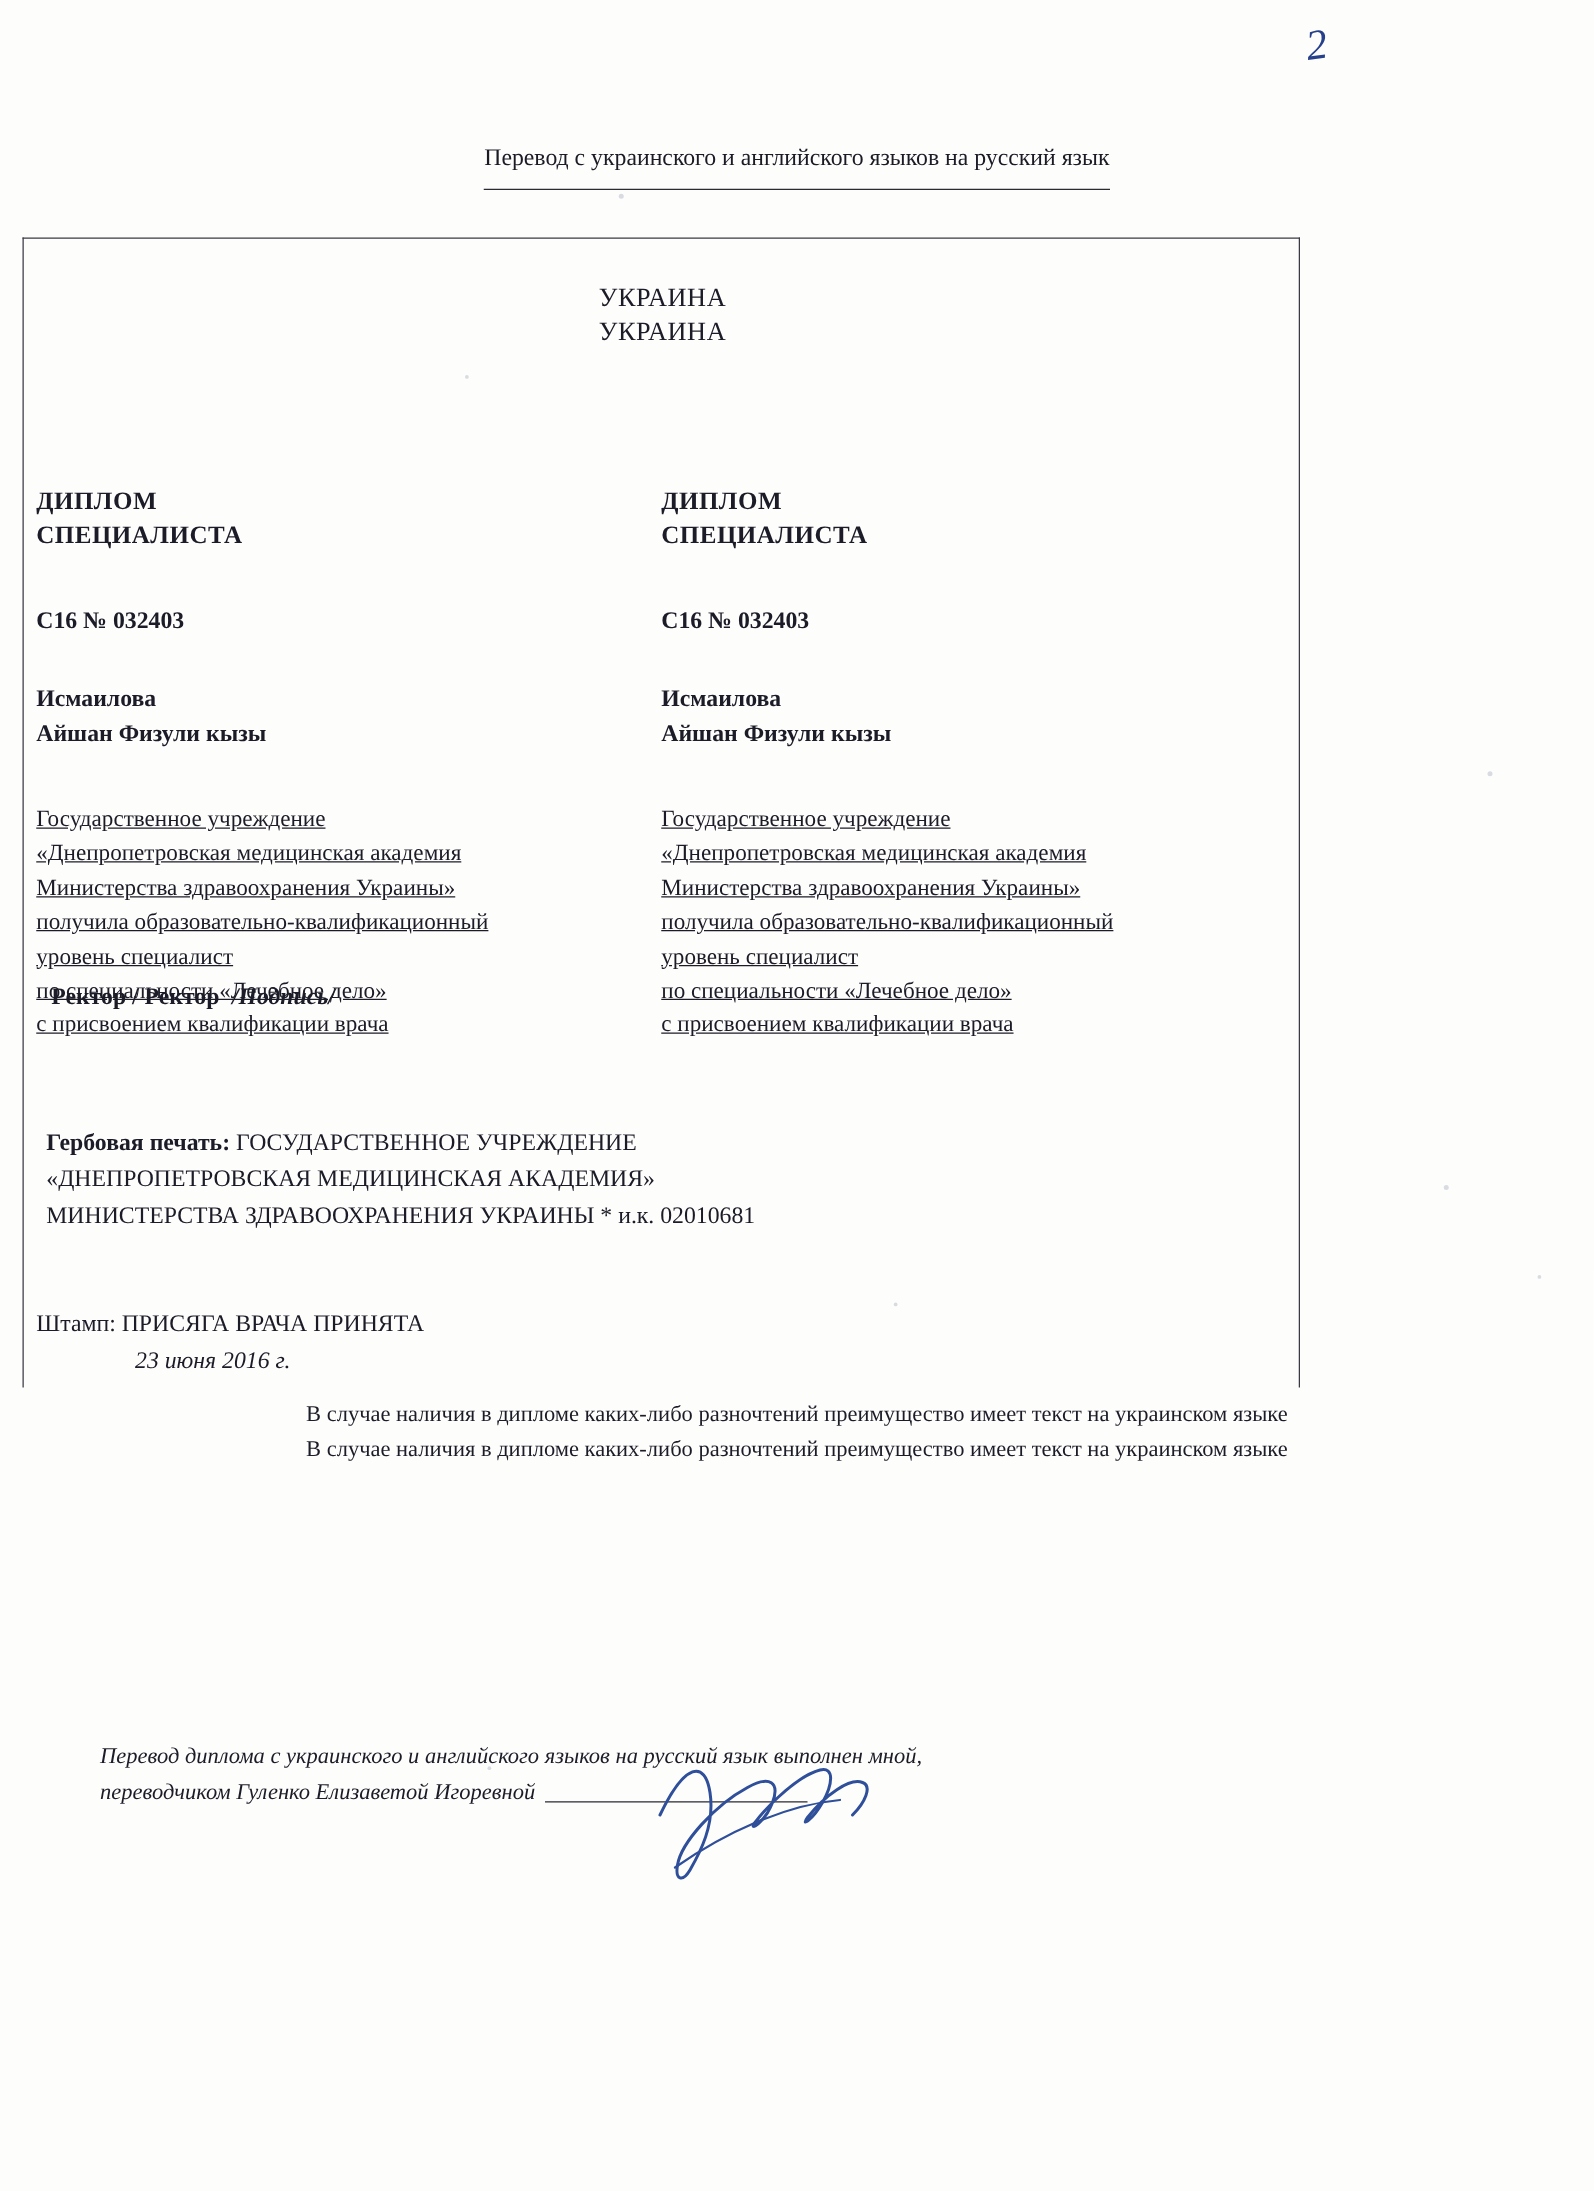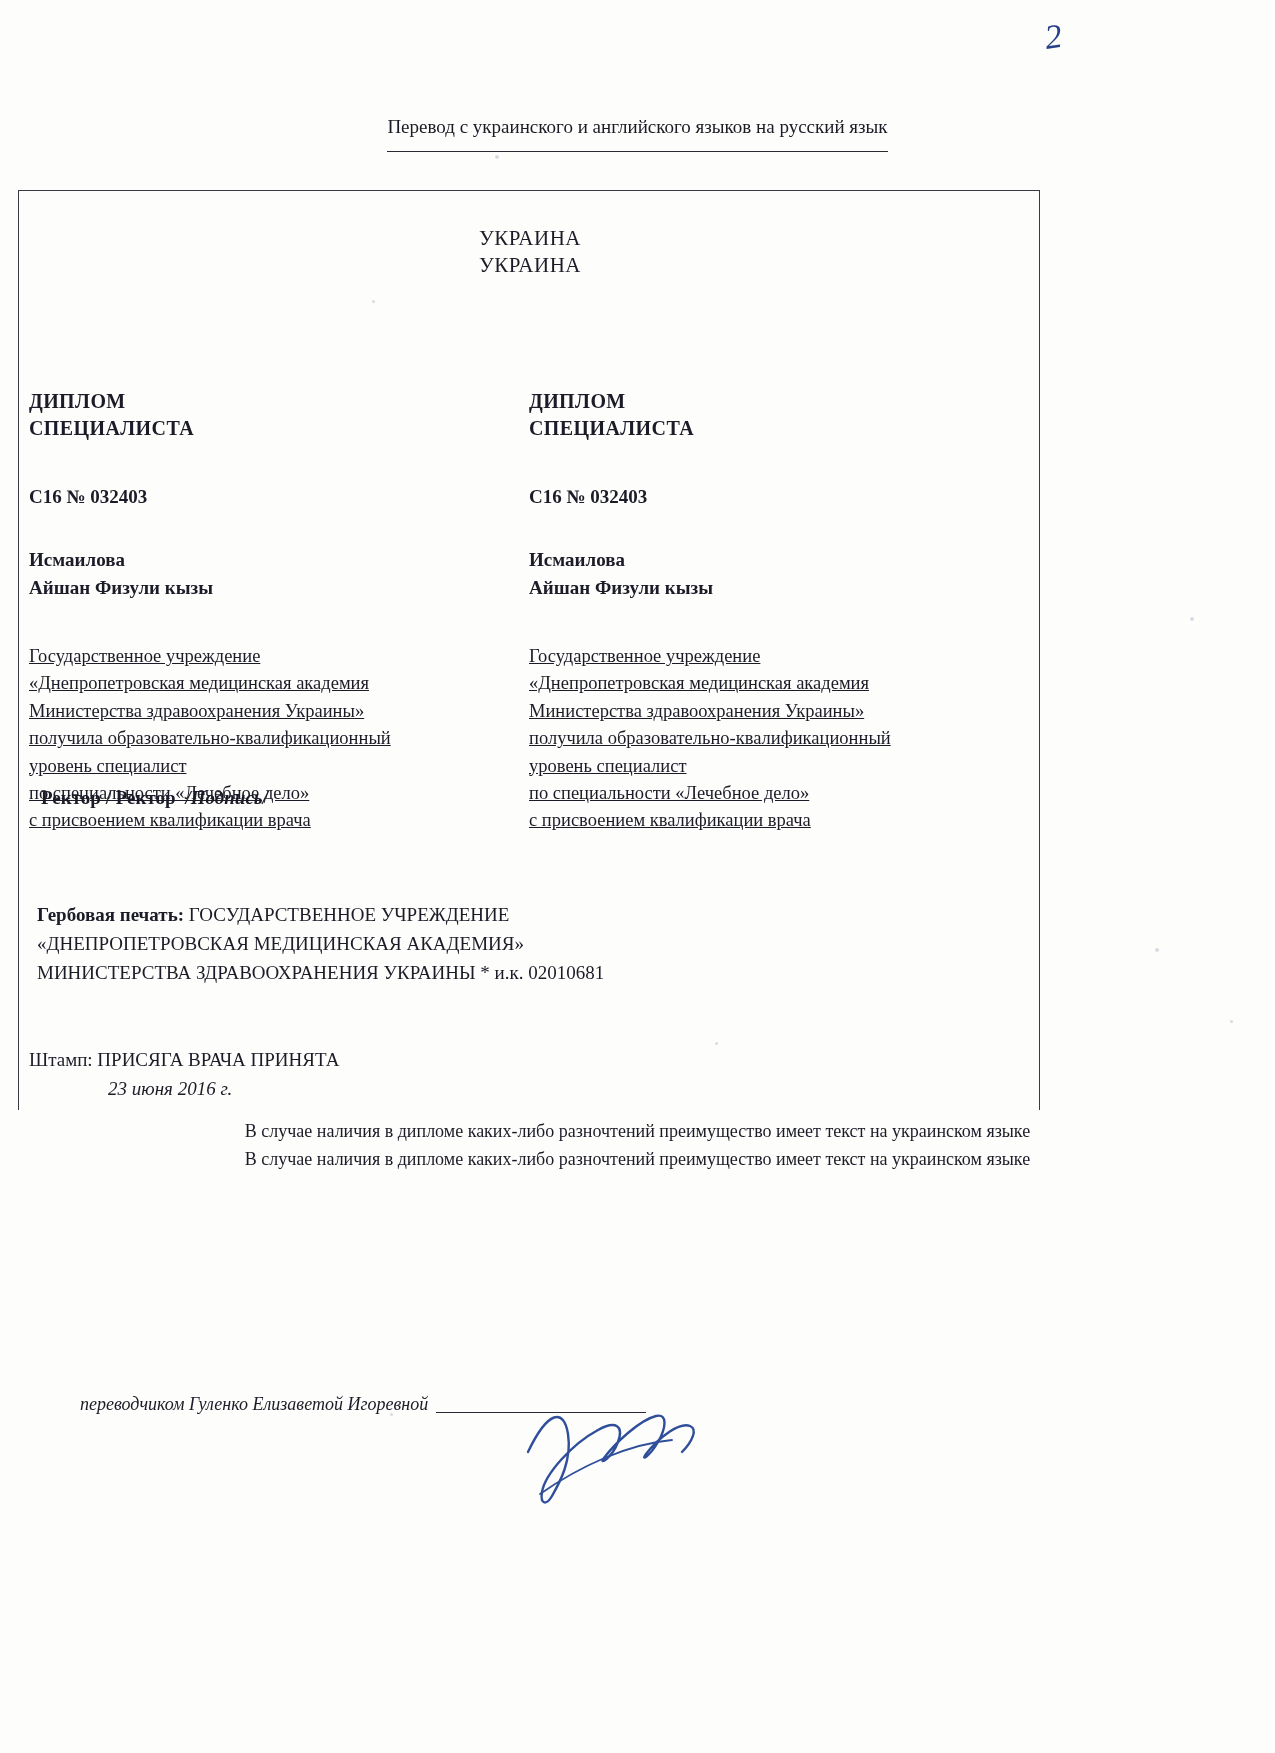--- a/index.html
+++ b/index.html
@@ -284,20 +284,21 @@
       <span class="stamp-date">23 июня 2016 г.</span>
     </div>
   </div>
 
   <div class="footnotes">
     <div>В случае наличия в дипломе каких-либо разночтений преимущество имеет текст на украинском языке</div>
     <div>В случае наличия в дипломе каких-либо разночтений преимущество имеет текст на украинском языке</div>
   </div>
 
   <div class="translator">
+    <div>Перевод диплома с украинского и английского языков на русский язык выполнен мной,</div>
     <div>
       <span>переводчиком Гуленко Елизаветой Игоревной</span><span class="rule"></span>
     </div>
   </div>
 
   <svg class="signature" viewBox="0 0 260 110">
     <path d="M8,52 C28,10 44,8 48,34 C52,60 40,82 32,96 C26,106 20,104 22,92 C25,74 52,44 78,30 C96,20 104,26 98,42 C92,58 78,66 84,58 C96,42 120,20 136,16 C148,13 146,28 138,42 C130,56 120,62 126,54 C140,36 160,22 170,26 C178,29 172,42 162,52" fill="none" stroke="#2f4f9b" stroke-width="2.4" stroke-linecap="round"></path>
     <path d="M20,94 C60,66 108,44 152,40" fill="none" stroke="#2f4f9b" stroke-width="1.8" stroke-linecap="round"></path>
   </svg>
 

